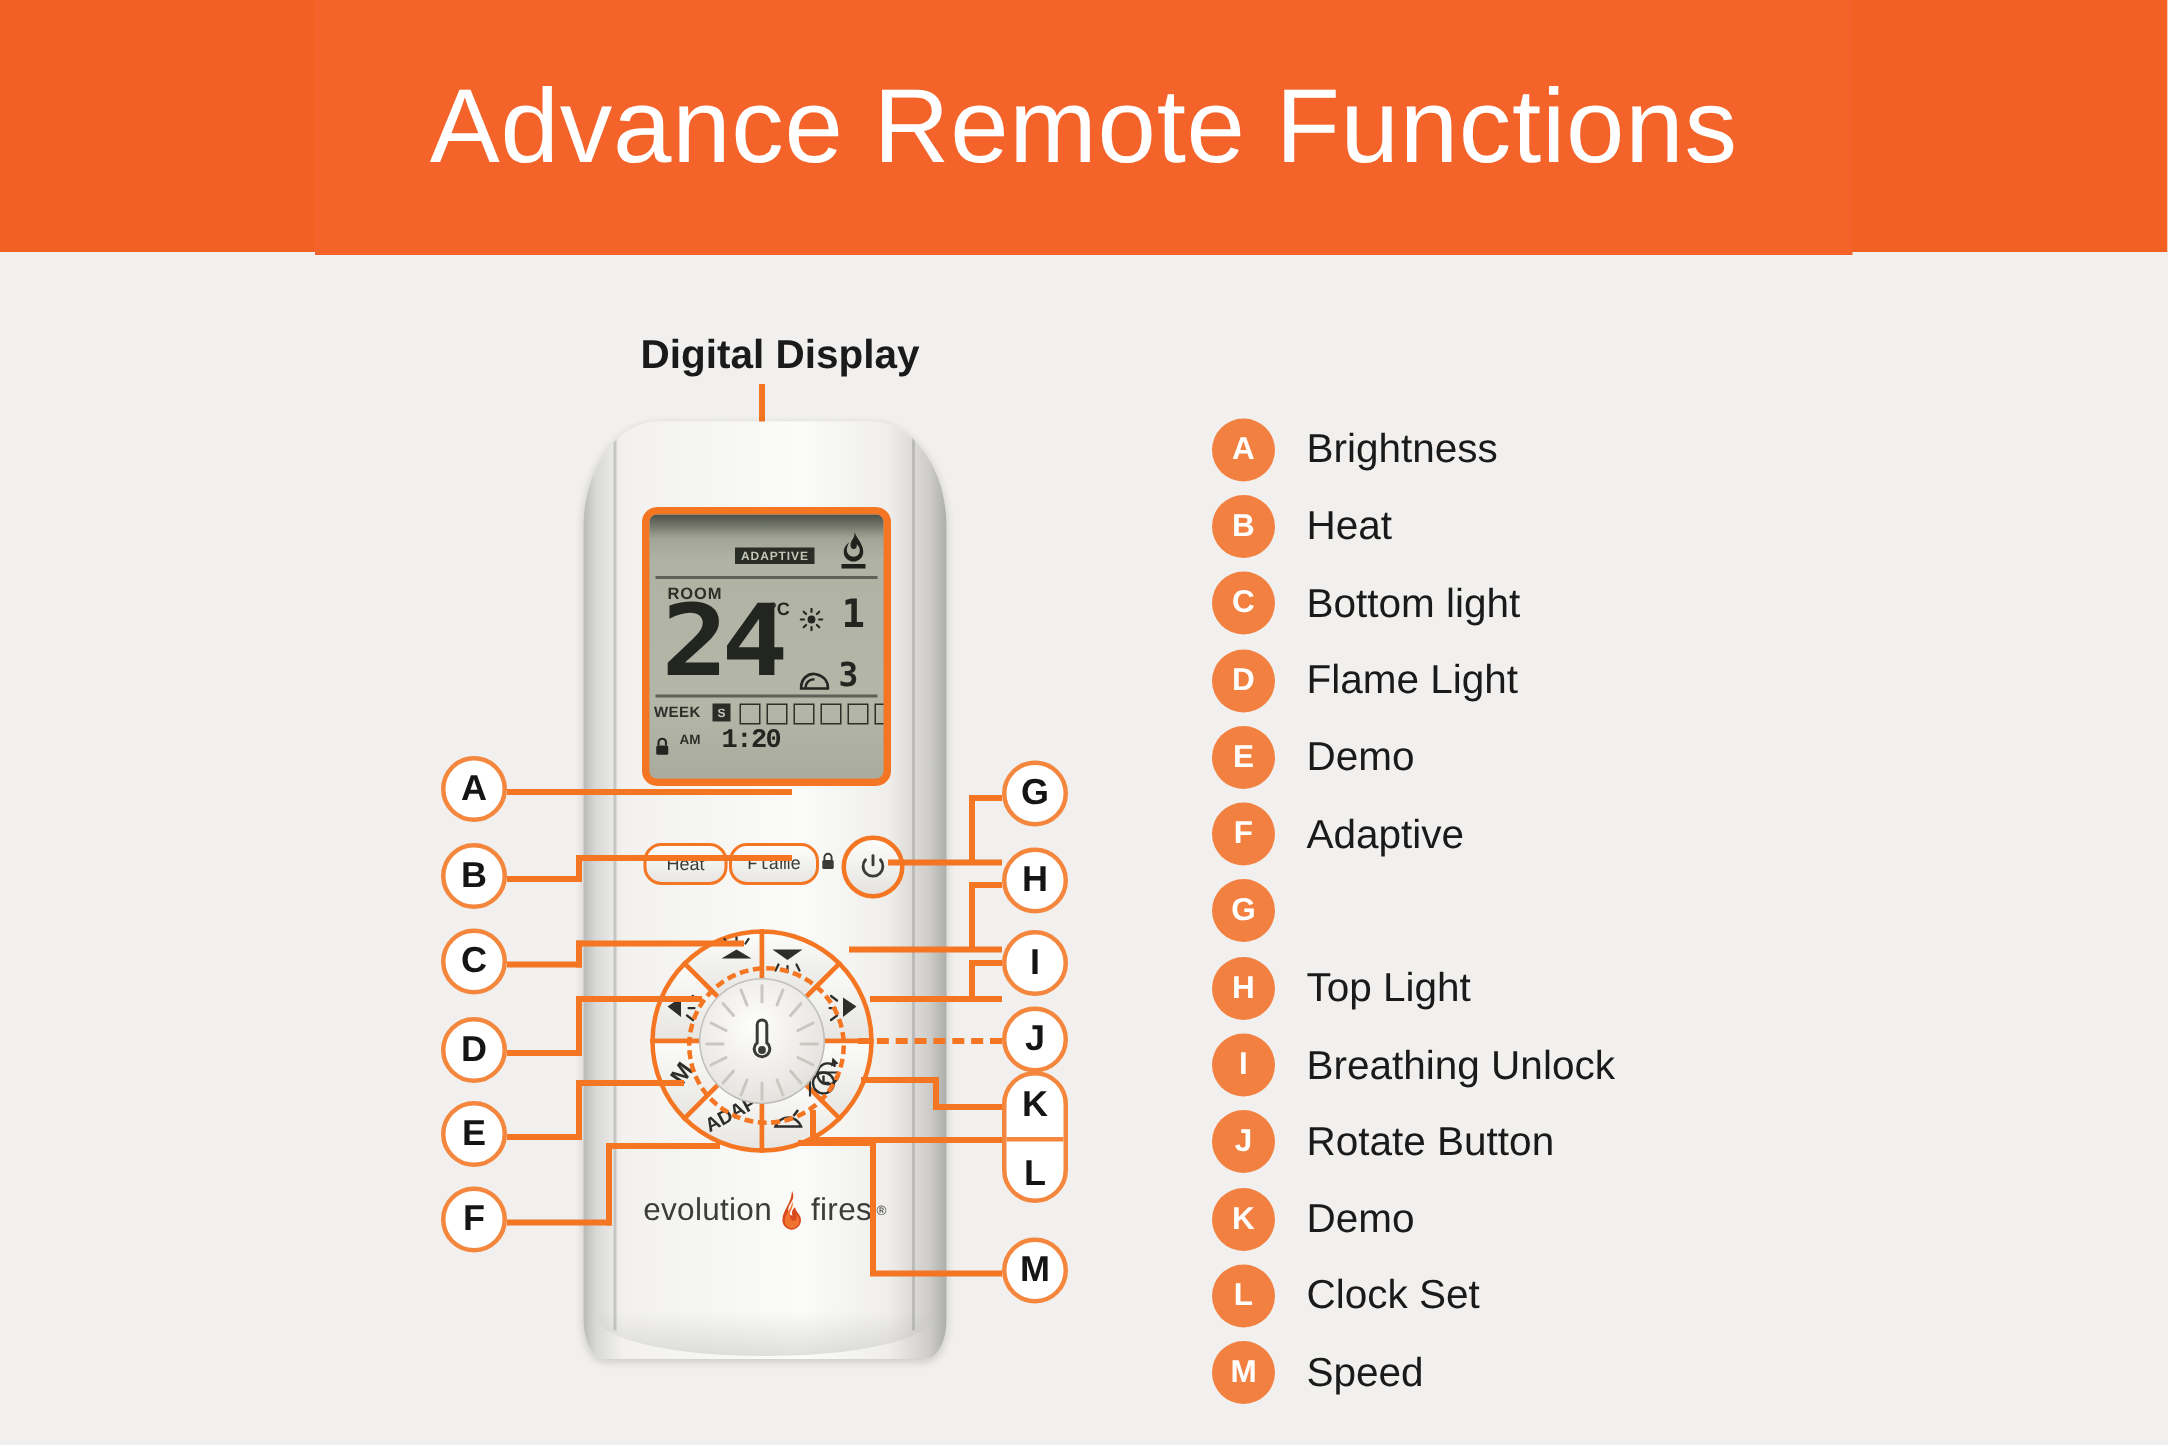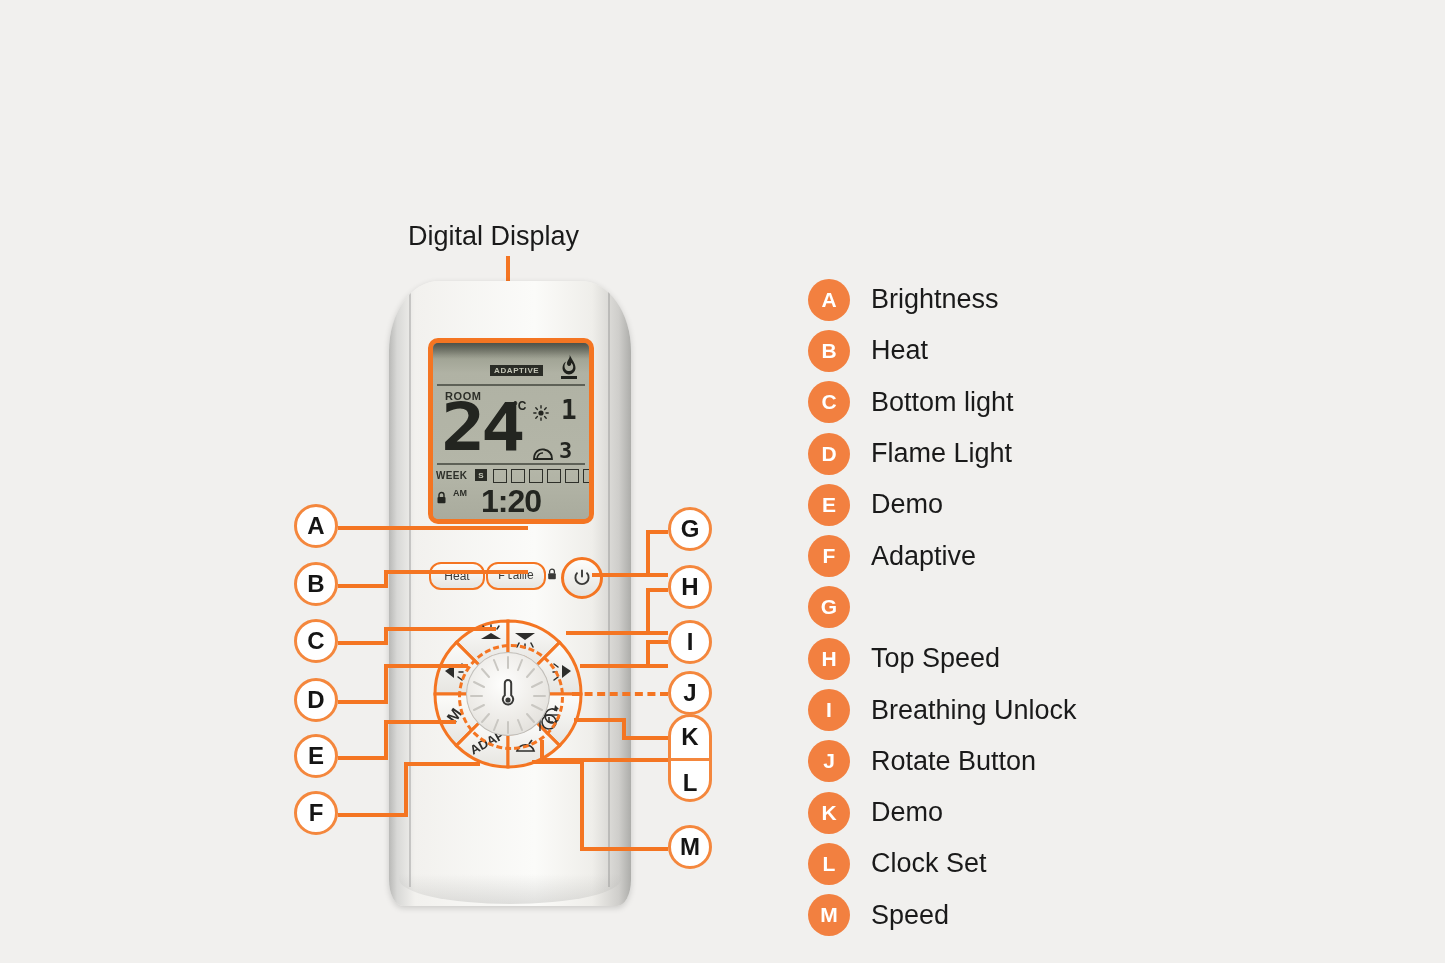--- a/index.html
+++ b/index.html
@@ -40,22 +40,22 @@
     display:flex;align-items:center;justify-content:center;
     font-size:21px;font-weight:700;flex:0 0 auto;
   }
   .legend-label{
     margin-left:21px;font-size:27px;color:#1a1a1a;
     white-space:nowrap;line-height:1;
   }
 
   
   .dd-label{
-    position:absolute;left:408px;top:221px;
-    font-size:27px;color:#1a1a1a;white-space:nowrap;
+    position:absolute;left:427px;top:221px;
+    font-size:27px;color:#1a1a1a;white-space:nowrap;font-weight:bold;
   }
   .dd-line{
     position:absolute;left:506px;top:256px;width:4px;height:92px;
     background:#f47522;
   }
 
   
   .remote{
     position:absolute;left:389px;top:281px;width:242px;height:625px;
   }
@@ -140,22 +140,22 @@
     display:flex;align-items:center;justify-content:center;
   }
   .day-box{
     position:absolute;top:126px;width:12px;height:12px;
     border:1.5px solid #2d2f29;
   }
   .lock-ico{position:absolute;left:3px;top:148px;width:11px;height:13px;}
   .am-lbl{position:absolute;left:20px;top:145px;font-size:9px;font-weight:700;color:#2d2f29;}
   .clock-val{
     position:absolute;left:48px;top:142px;
-    font-family:Liberation Sans, sans-serif;
-    font-size:32px;font-weight:700;color:#232520;line-height:1;
+    font-family:Liberation Mono, monospace;
+    font-size:18px;font-weight:700;color:#232520;line-height:1;
     letter-spacing:-1px;
   }
 
   
   .pill{
     position:absolute;height:24px;border-radius:12px;
     background:linear-gradient(to bottom,#fdfdfb,#e7e6e2);
     border:2.5px solid #f47522;
     display:flex;align-items:center;justify-content:center;
     font-size:12px;color:#3a3a38;
@@ -211,20 +211,24 @@
   .lv{width:4px;}
   .dashline{
     position:absolute;height:0;border-top:4px dashed #f47522;z-index:2;
   }
 </style>
 </head>
 <body>
 
 <div class="page">
 
+  <div class="header">
+    <div class="header-inner"></div>
+    <div class="header-title">Advance Remote Functions</div>
+  </div>
 
   <div class="dd-label">Digital Display</div>
   <div class="dd-line"></div>
 
   <div class="ln lh" style="left:338px;top:526px;width:190px;"></div>
 
   <div class="ln lh" style="left:338px;top:584px;width:50px;"></div>
   <div class="ln lv" style="left:384px;top:570px;height:18px;"></div>
   <div class="ln lh" style="left:384px;top:570px;width:144px;"></div>
 
@@ -451,20 +455,29 @@
               <line x1="28" y1="8" x2="32" y2="18"></line>
           </g>
           <g fill="none" stroke="#3a3a38" stroke-width="2">
             <path d="M42 28 a3.2 3.2 0 0 1 3.2 3.2 v12 a5.2 5.2 0 1 1 -6.4 0 v-12 A3.2 3.2 0 0 1 42 28 z"></path>
             <circle cx="42" cy="48" r="2.6" fill="#3a3a38" stroke="none"></circle>
           </g>
         </svg>
       </div>
     </div>
 
+    <div class="logo">
+      <span>evolution</span>
+      <svg width="20" height="28" viewBox="0 0 20 28">
+        <path d="M10 1 C13 7 7.5 9 7.5 14 C7.5 16.2 9 17.6 10.4 17.2 C9.2 15 10.6 13 12 11.8 C13 15.5 16 17 16 20.4 C16 24 13.2 26.8 9.8 26.8 C6.4 26.8 3.6 24 3.6 20.4 C3.6 13.6 9.5 10 10 1 Z" fill="#d94b1f"></path>
+        <path d="M10.2 8 C11.5 12 8.5 13.5 8.5 16.8 C8.5 19.8 10.5 21.6 12.2 20.6 C13.6 19.8 13.2 17.6 12.4 16 C14 17.6 14.8 19.4 14.8 21 C14.8 23.8 12.6 25.8 10 25.8 C7.4 25.8 5.2 23.8 5.2 21 C5.2 16.2 9.6 13.4 10.2 8 Z" fill="#f0742f"></path>
+      </svg>
+      <span>fires</span>
+      <sup>®</sup>
+    </div>
   </div>
 
   <div class="co" style="left:294px;top:504px;">A</div>
   <div class="co" style="left:294px;top:562px;">B</div>
   <div class="co" style="left:294px;top:619px;">C</div>
   <div class="co" style="left:294px;top:678px;">D</div>
   <div class="co" style="left:294px;top:734px;">E</div>
   <div class="co" style="left:294px;top:791px;">F</div>
 
   <div class="co" style="left:668px;top:507px;">G</div>
@@ -502,21 +515,21 @@
     </div>
     <div class="legend-row">
       <div class="badge">F</div>
       <div class="legend-label">Adaptive</div>
     </div>
     <div class="legend-row">
       <div class="badge">G</div>
     </div>
     <div class="legend-row">
       <div class="badge">H</div>
-      <div class="legend-label">Top Speed</div>
+      <div class="legend-label">Top Light</div>
     </div>
     <div class="legend-row">
       <div class="badge">I</div>
       <div class="legend-label">Breathing Unlock</div>
     </div>
     <div class="legend-row">
       <div class="badge">J</div>
       <div class="legend-label">Rotate Button</div>
     </div>
     <div class="legend-row">

